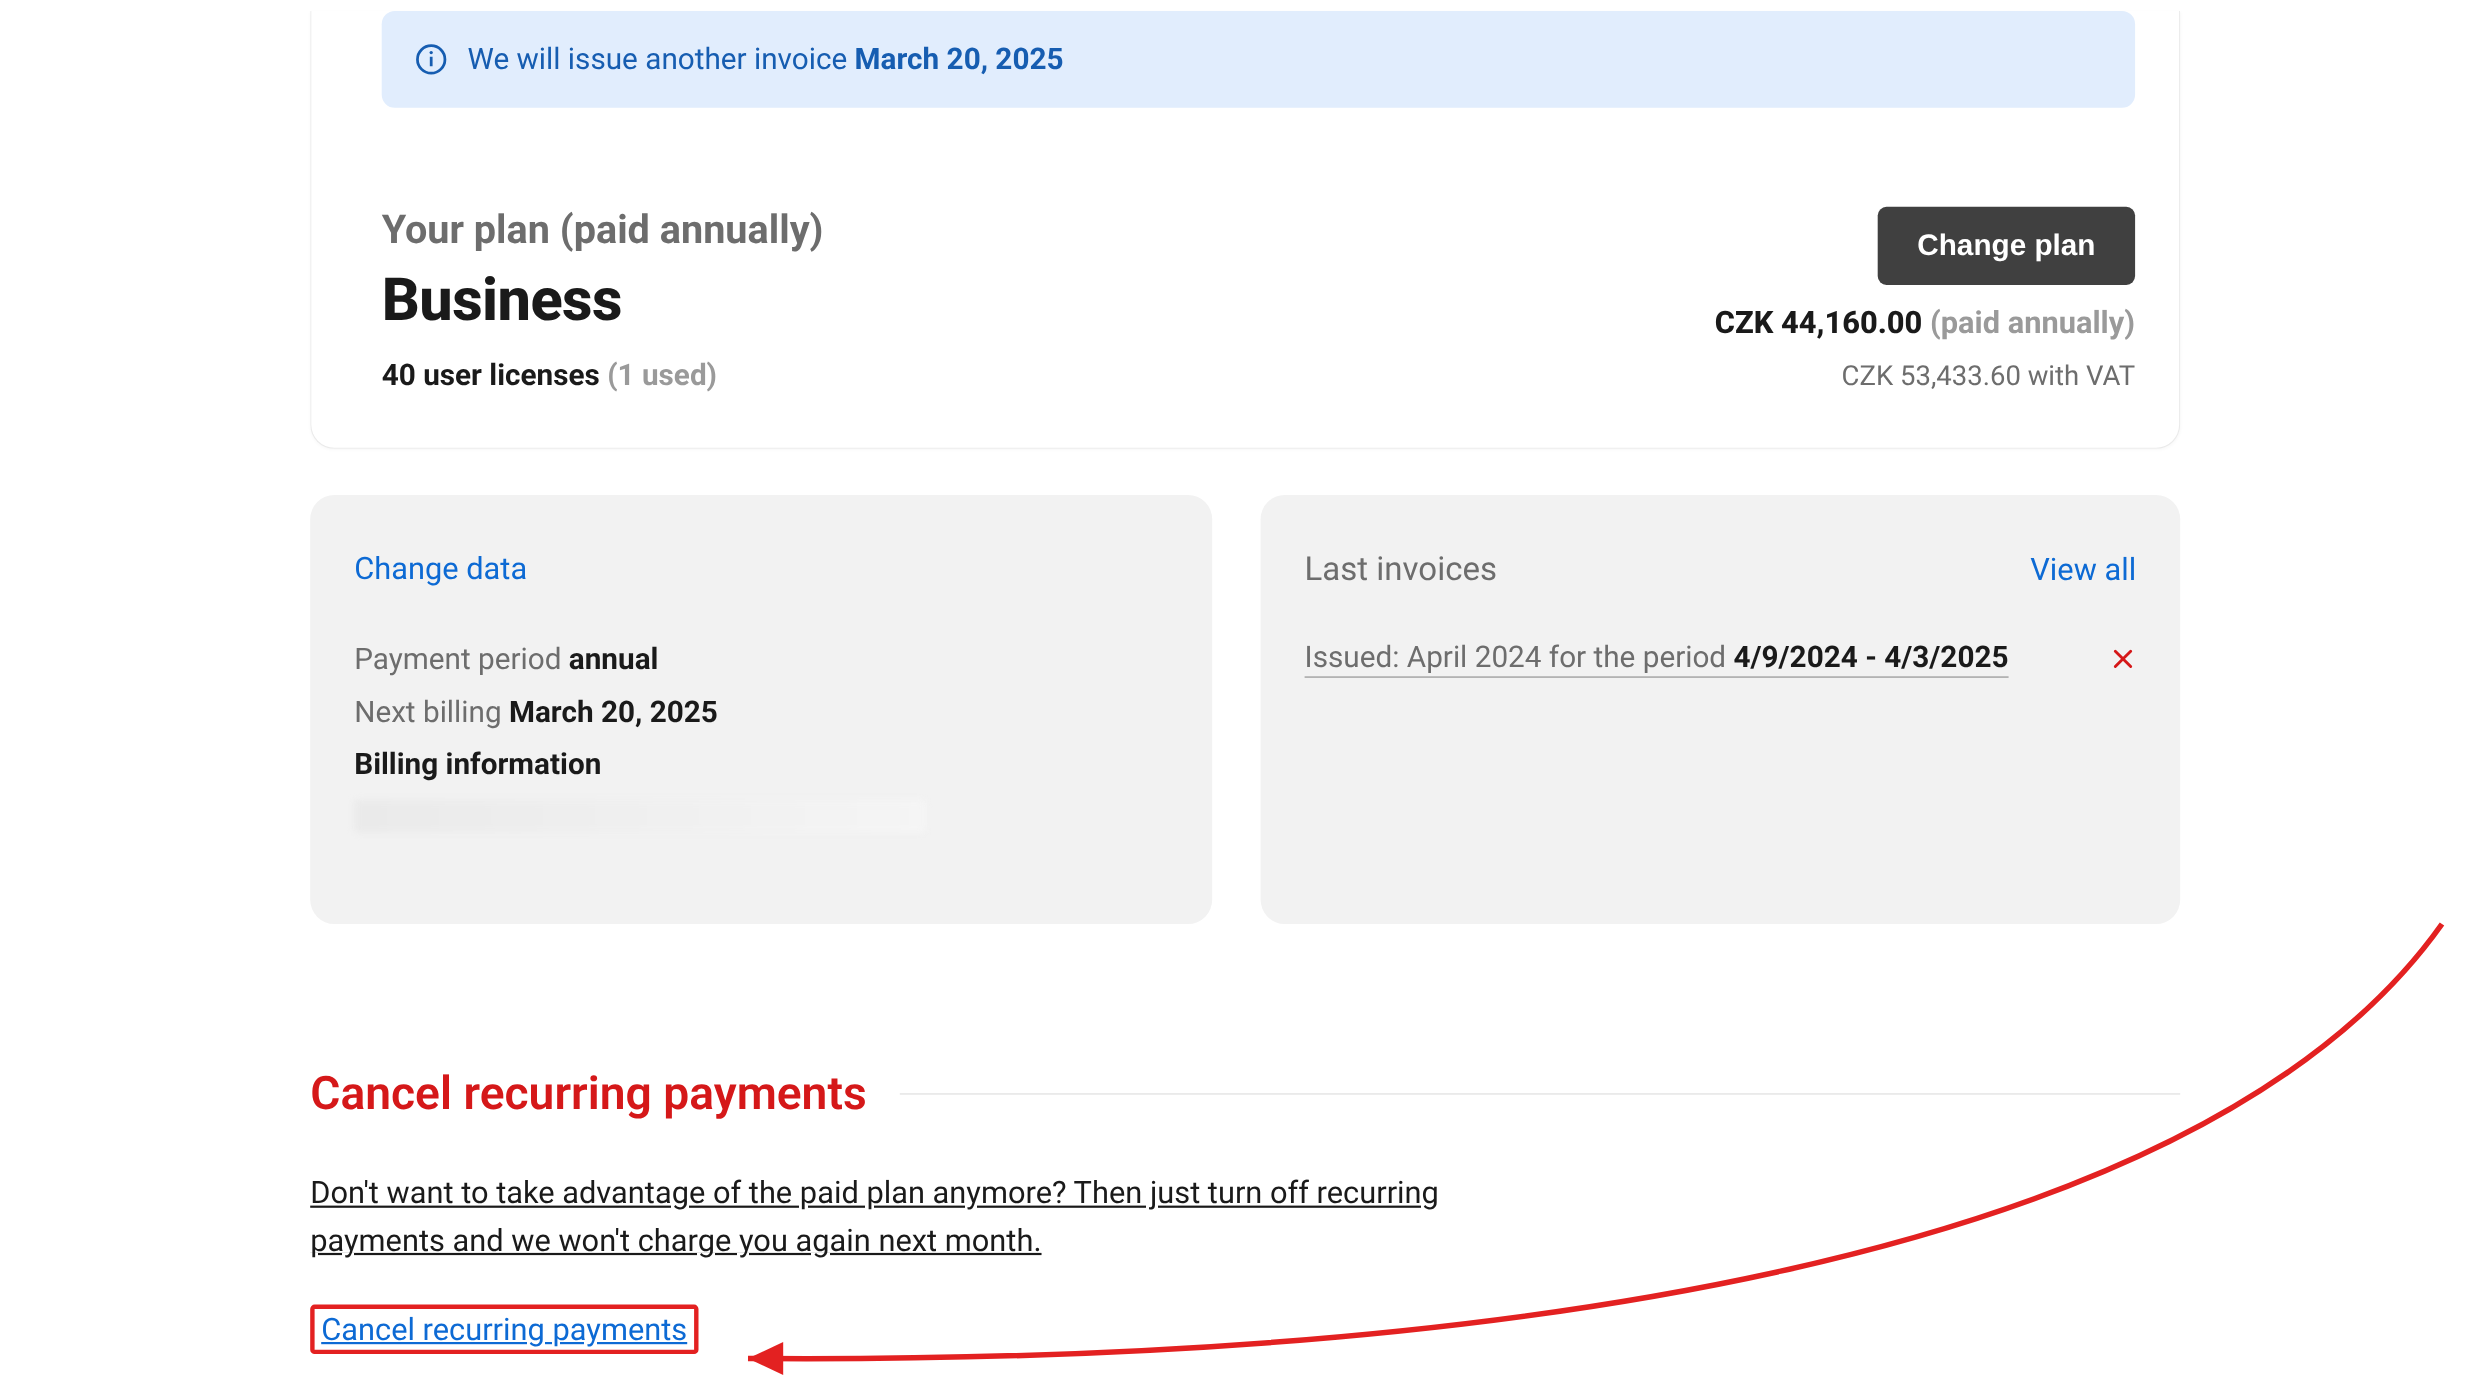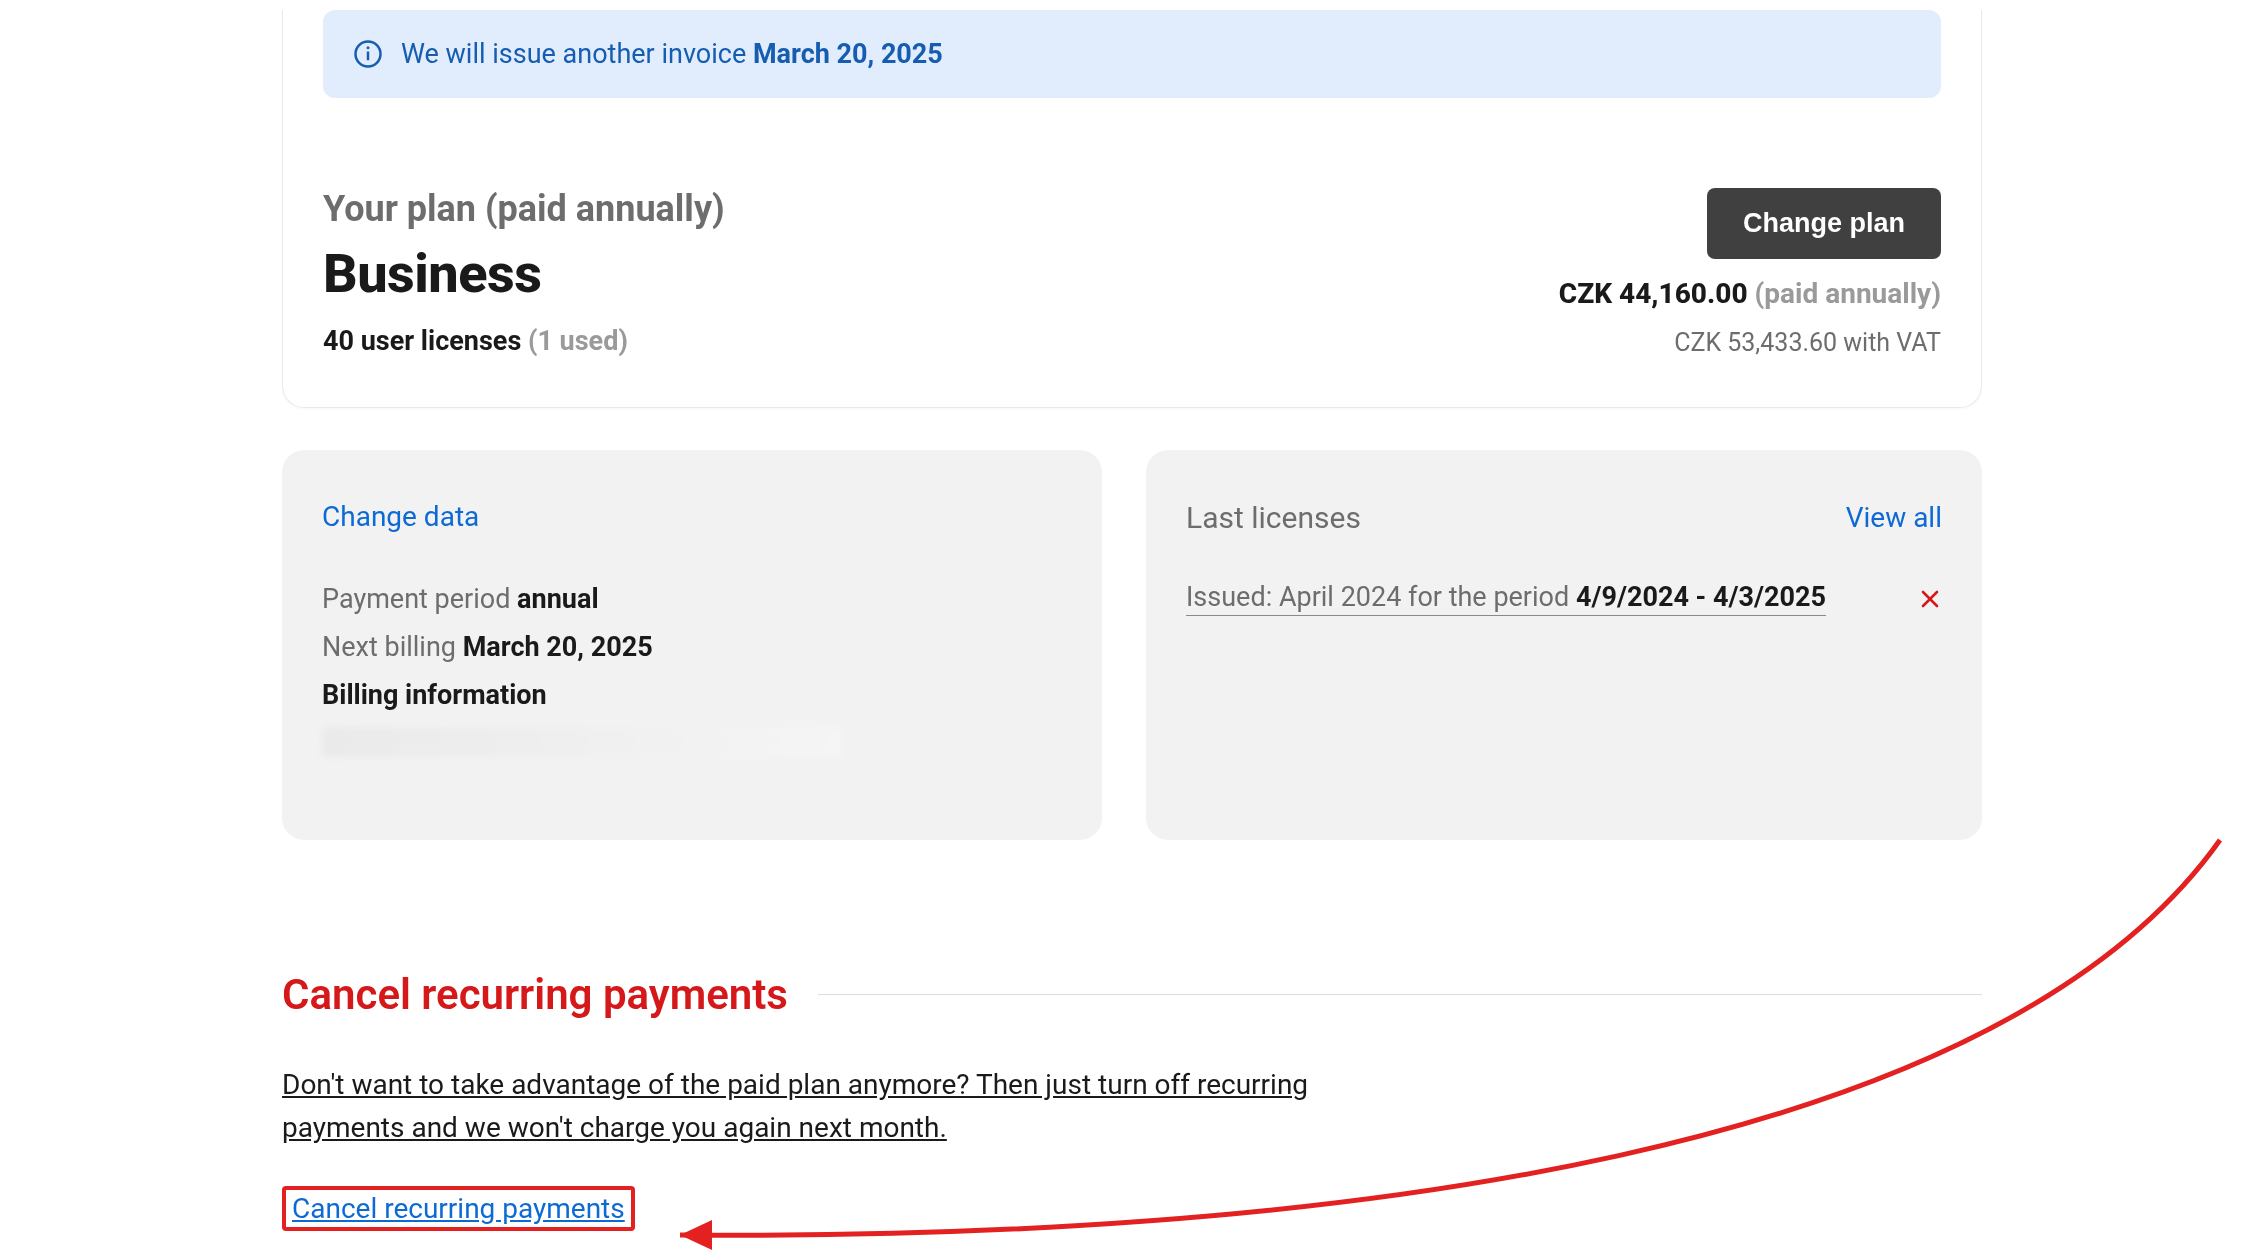--- a/index.html
+++ b/index.html
@@ -19,21 +19,21 @@
     width: 1700px;
     margin: 0 auto;
   }
 
   
   .plan-card {
     background: #fff;
     border: 1px solid #eaeaea;
     border-top: none;
     border-radius: 0 0 22px 22px;
-    padding: 0 40px 50px 40px;
+    padding: 0 40px 50px 64px;
     box-shadow: 0 1px 3px rgba(0,0,0,0.03);
   }
 
   .info-banner {
     display: flex;
     align-items: center;
     gap: 18px;
     background: #e1edfd;
     border-radius: 12px;
     padding: 28px 30px;
@@ -267,21 +267,21 @@
         </div>
         <div class="field-line">
           <span>Next billing </span><span class="bold">March 20, 2025</span>
         </div>
         <div class="field-line strong-label">Billing information</div>
         <div class="redacted"></div>
       </div>
 
       <div class="grey-card">
         <div class="invoices-header">
-          <div class="invoices-title">Last licenses</div>
+          <div class="invoices-title">Last invoices</div>
           <div class="view-all">View all</div>
         </div>
         <div class="invoice-row">
           <span class="invoice-link">
             <span>Issued: April 2024 for the period </span><span class="range">4/9/2024 - 4/3/2025</span>
           </span>
           <svg class="x-icon" viewBox="0 0 24 24" stroke="#d51819" stroke-width="2.6" fill="none" stroke-linecap="round">
             <line x1="5" y1="5" x2="19" y2="19"></line>
             <line x1="19" y1="5" x2="5" y2="19"></line>
           </svg>

